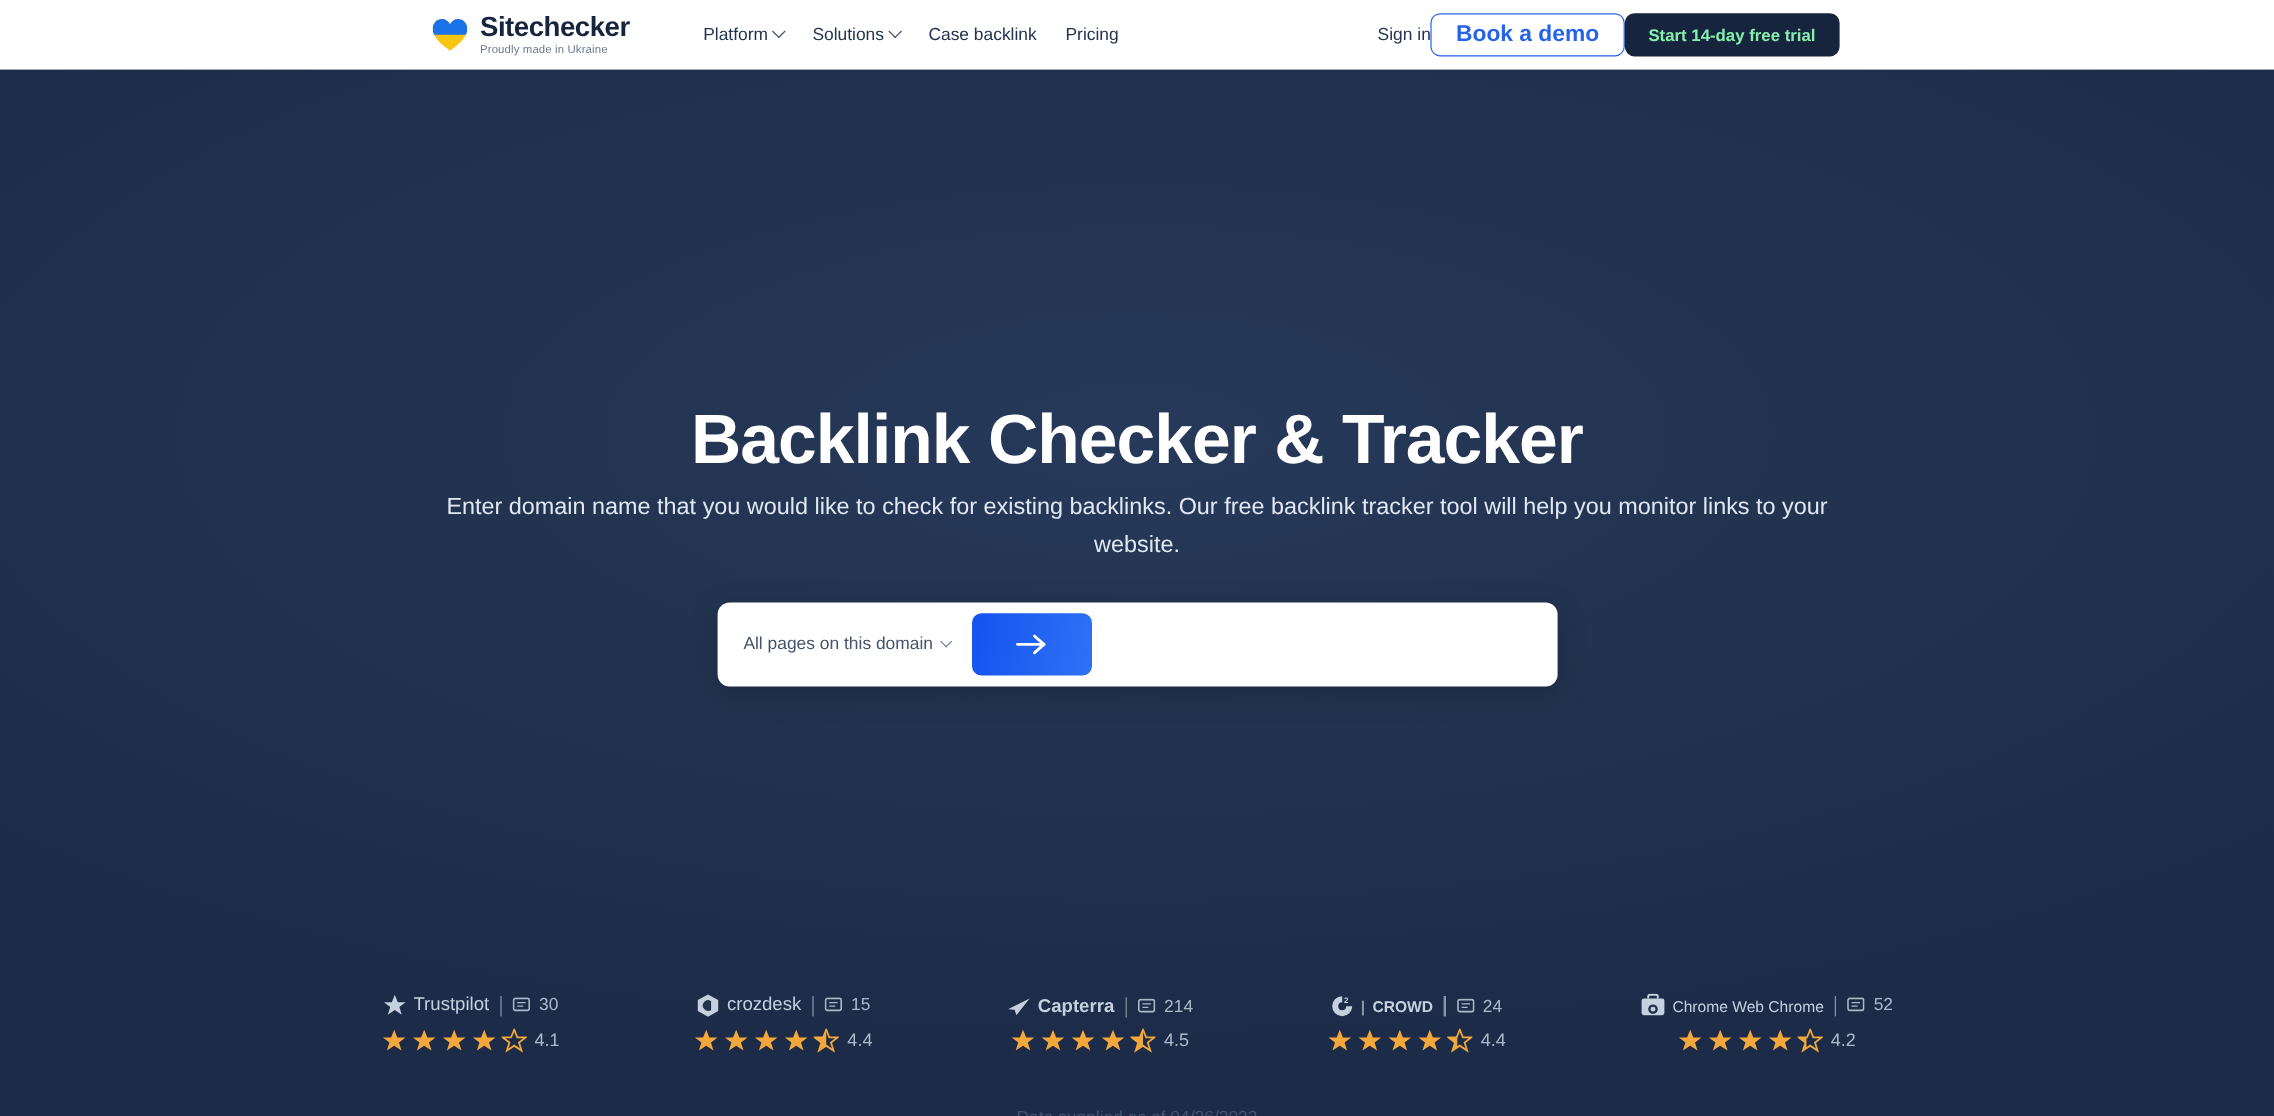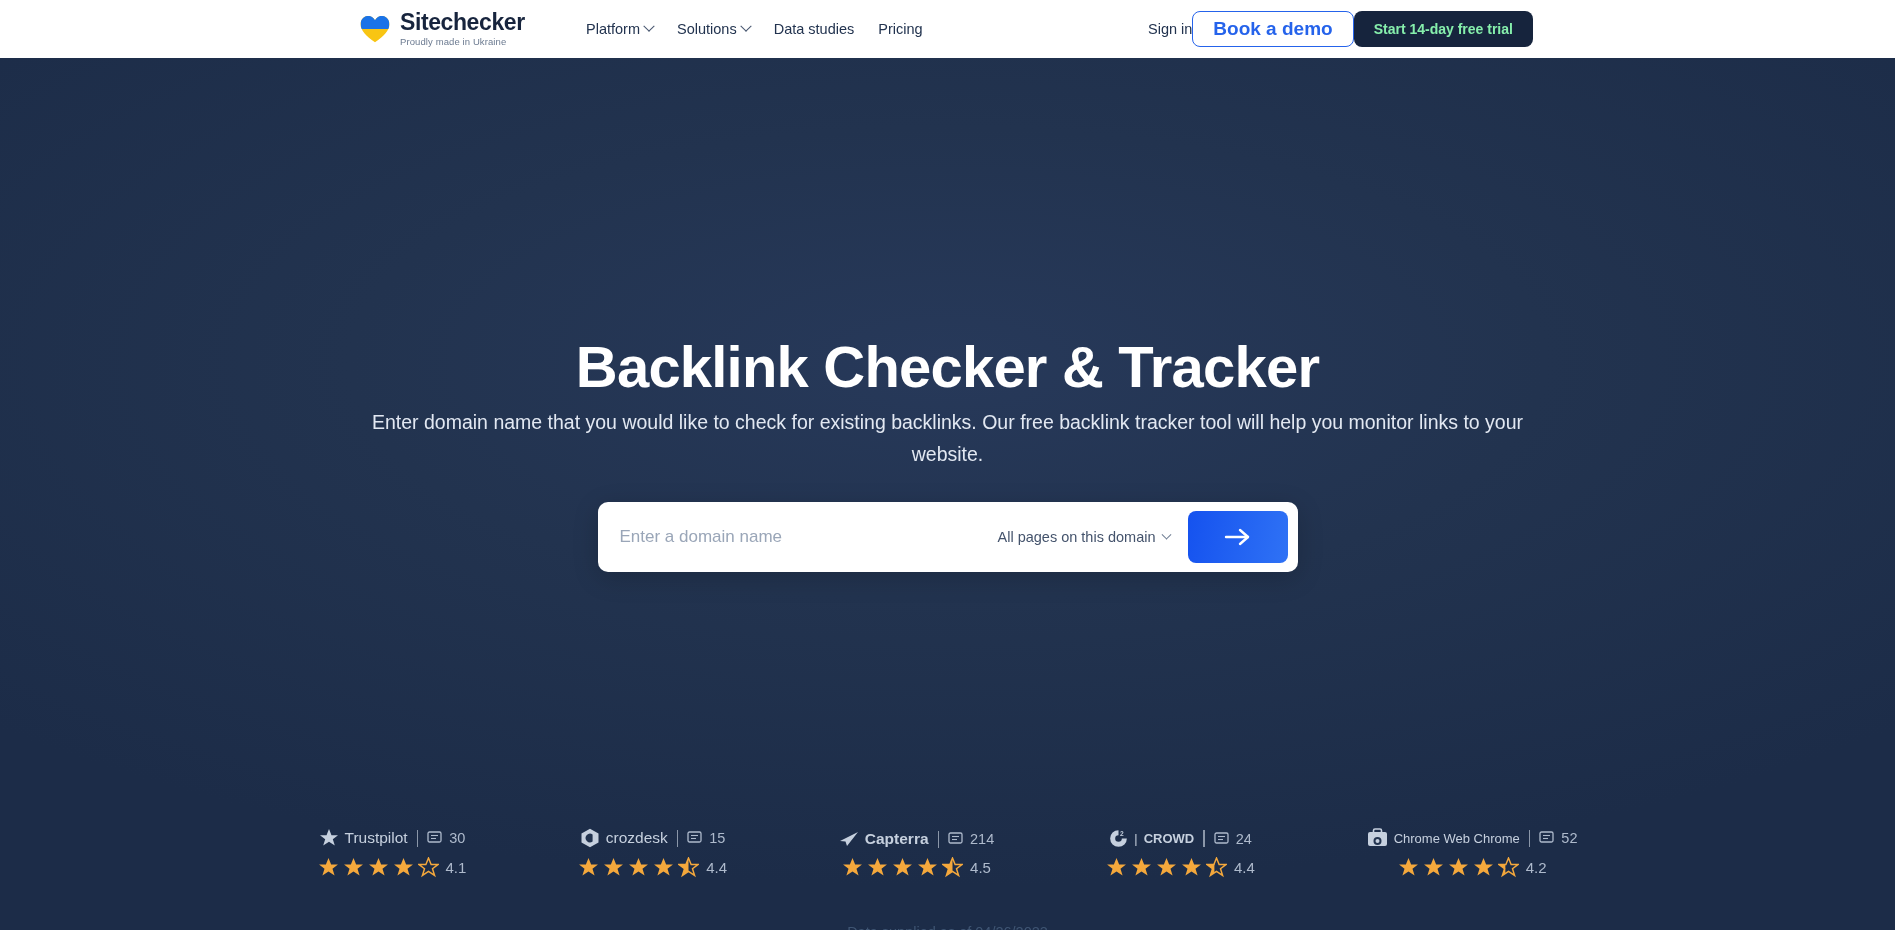--- a/index.html
+++ b/index.html
@@ -176,21 +176,21 @@
   <div class="nav-links">
     <div class="nav-link">
       <span>Platform</span>
       <i class="chev"></i>
     </div>
     <div class="nav-link">
       <span>Solutions</span>
       <i class="chev"></i>
     </div>
     <div class="nav-link">
-      <span>Data studies</span>
+      <span>Case backlink</span>
     </div>
     <div class="nav-link">
       <span>Pricing</span>
     </div>
   </div>
 
   <div class="header-actions">
     <div class="signin">Sign in</div>
     <div class="btn-demo">Book a demo</div>
     <div class="btn-trial">Start 14-day free trial</div>
@@ -198,21 +198,20 @@
 
 </div>
 
 <div class="hero">
   <div class="hero-inner">
 
     <h1 class="hero-title">Backlink Checker &amp; Tracker</h1>
     <p class="hero-sub">Enter domain name that you would like to check for existing backlinks. Our free backlink tracker tool will help you monitor links to your website.</p>
 
     <div class="search-bar">
-      <input class="search-input" type="text" placeholder="Enter a domain name" style="">
       <div class="scope-select">
         <span>All pages on this domain</span>
         <i class="chev-sm"></i>
       </div>
       <button class="go-btn">
         <svg width="30" height="20" viewBox="0 0 30 20">
           <line x1="3" y1="10" x2="25" y2="10" stroke="#fff" stroke-width="2.4" stroke-linecap="round"></line>
           <polyline points="17,3 25,10 17,17" fill="none" stroke="#fff" stroke-width="2.4" stroke-linecap="round" stroke-linejoin="round"></polyline>
         </svg>
       </button>

